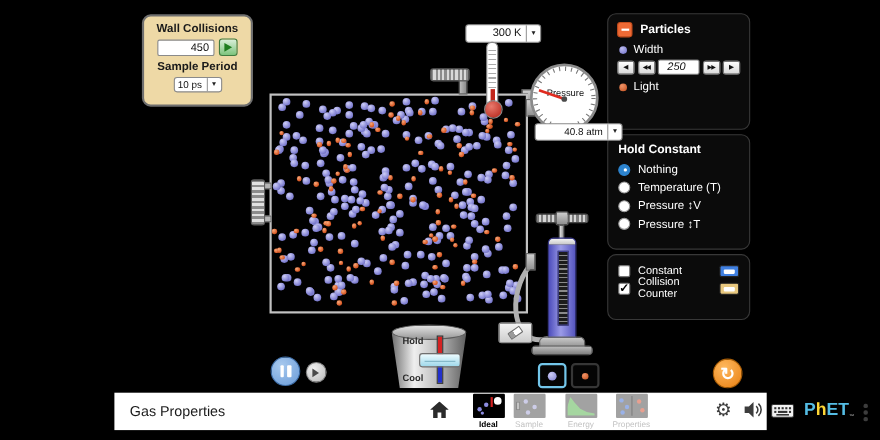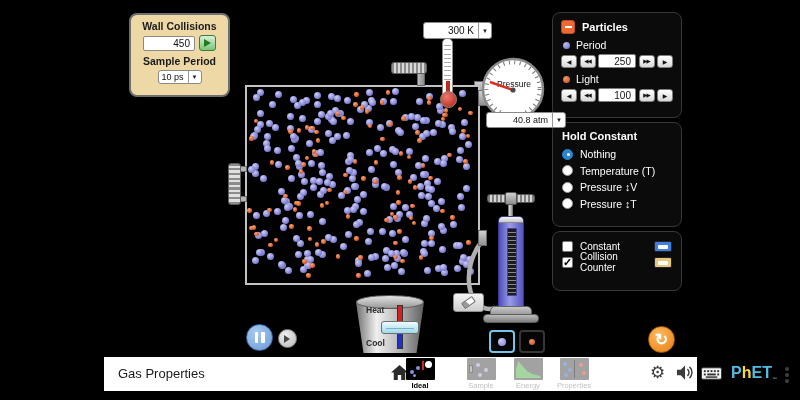--- a/index.html
+++ b/index.html
@@ -90,21 +90,21 @@
   .collapse-btn .minus{width:7px;height:2px;background:#fff;}
   .ph-title{font-size:11px;font-weight:bold;color:#fff;}
   .species-row{display:flex;align-items:center;gap:6px;margin-top:5px;margin-left:2px;}
   .bullet{width:7px;height:7px;border-radius:50%;}
   .bullet-heavy{background:radial-gradient(circle at 35% 30%,#bdbdf0,#6d6dc8);}
   .bullet-light{background:radial-gradient(circle at 35% 30%,#f09468,#c24f1d);}
   .species-label{font-size:10.5px;color:#fff;}
   .spinner-row{display:flex;align-items:center;justify-content:space-between;margin-top:3px;}
   .spin-btn{width:16px;height:13px;background:linear-gradient(#fff,#d9d9d9);border:1px solid #7f7f7f;border-radius:3px;font-size:6px;color:#111;display:flex;align-items:center;justify-content:center;padding:0;cursor:pointer;}
   .spin-btn.fast{letter-spacing:-1px;font-size:5.5px;}
-  .spin-value{width:38px;height:14px;background:#fff;border:1px solid #7f7f7f;border-radius:2px;font-size:10px;color:#111;text-align:right;padding:1px 4px 0 0;}
+  .spin-value{width:38px;height:14px;background:#fff;border:1px solid #7f7f7f;border-radius:2px;font-size:10px;color:#111;text-align:center;padding:1px 4px 0 0;font-style:italic;}
 
   .hold-panel{left:552px;top:122px;width:130px;height:105px;padding:7px 9px;}
   .hold-title{font-size:11px;font-weight:bold;margin-bottom:4px;}
   .radio-row{display:flex;align-items:center;gap:7px;height:16.5px;cursor:pointer;}
   .radio{width:11px;height:11px;border-radius:50%;background:#fff;border:1px solid #9a9a9a;position:relative;flex:none;}
   .radio.selected{background:#2d84cf;border-color:#2d84cf;}
   .radio.selected::after{content:"";position:absolute;left:3.5px;top:3.5px;width:3px;height:3px;border-radius:50%;background:#fff;}
   .radio-label{font-size:10.5px;color:#fff;}
 
   .tools-panel{left:552px;top:231px;width:130px;height:60px;padding:6px 9px;}
@@ -117,21 +117,21 @@
   .tool-chip{width:18px;height:11px;border-radius:2px;border:1px solid #222;position:relative;}
   .chip-stopwatch{background:#3f7fe0;}
   .chip-cc{background:#e8c87f;}
   .tool-chip::after{content:"";position:absolute;left:3px;top:3px;width:10px;height:4px;background:#fff;border-radius:1px;}
 
   
   .navbar{position:absolute;left:104px;top:357px;width:593px;height:34px;background:#fff;z-index:10;}
   .nav-title{position:absolute;left:14px;top:9px;font-size:13px;color:#1a1a1a;}
   .home-btn{position:absolute;left:286px;top:8px;width:18px;height:18px;background:none;border:none;padding:0;cursor:pointer;}
   .tab{position:absolute;top:1px;width:40px;display:flex;flex-direction:column;align-items:center;cursor:pointer;}
-  .tab-ideal{left:296px;} .tab-explore{left:357px;} .tab-energy{left:404px;} .tab-diffusion{left:450px;}
+  .tab-ideal{left:320px;} .tab-explore{left:357px;} .tab-energy{left:404px;} .tab-diffusion{left:450px;}
   .tab-icon{width:29px;height:22px;position:relative;border-radius:1px;overflow:hidden;}
   .tab-label{font-size:7.5px;color:#c2c2c2;margin-top:1px;}
   .tab.selected .tab-label{color:#000;font-weight:bold;}
   .icon-ideal{background:#000;}
   .icon-ideal .d1{position:absolute;left:4px;top:12px;width:4px;height:4px;border-radius:50%;background:#8c8ce0;}
   .icon-ideal .d2{position:absolute;left:10px;top:8px;width:4px;height:4px;border-radius:50%;background:#8c8ce0;}
   .icon-ideal .d3{position:absolute;left:7px;top:16px;width:3px;height:3px;border-radius:50%;background:#8c8ce0;}
   .icon-ideal .therm{position:absolute;left:16px;top:3px;width:2px;height:9px;background:#d42222;}
   .icon-ideal .ball{position:absolute;right:3px;top:3px;width:7px;height:7px;border-radius:50%;background:#fff;}
   .tab:not(.selected) .tab-icon{background:#a2a2a2;}
@@ -567,21 +567,21 @@
   <div class="pump-shaft"></div>
   <div class="pump-body">
     <div class="pump-cap"></div>
     <div class="pump-window"></div>
   </div>
   <div class="pump-base1"></div>
   <div class="pump-base2"></div>
 
   <div class="bucket-body"></div>
   <div class="bucket-top"></div>
-  <div class="heater-label lbl-heat">Heat</div>
+  <div class="heater-label lbl-heat">Hold</div>
   <div class="heater-label lbl-cool">Cool</div>
   <div class="heater-track"></div>
   <div class="heater-handle"></div>
 
   <button class="erase-btn">
       <span class="eraser"></span>
     </button>
   <button class="play-btn">
     <span class="bar"></span>
       <span class="bar"></span>
@@ -602,39 +602,32 @@
 
   <div class="panel particles-panel">
     <div class="ph-header">
       <button class="collapse-btn">
           <span class="minus"></span>
         </button>
       <span class="ph-title">Particles</span>
     </div>
     <div class="species-row">
       <span class="bullet bullet-heavy"></span>
-      <span class="species-label">Period</span>
+      <span class="species-label">Width</span>
     </div>
     <div class="spinner-row">
       <button class="spin-btn">◀</button>
       <button class="spin-btn fast">◀◀</button>
       <div class="spin-value">250</div>
       <button class="spin-btn fast">▶▶</button>
       <button class="spin-btn">▶</button>
     </div>
     <div class="species-row">
       <span class="bullet bullet-light"></span>
       <span class="species-label">Light</span>
-    </div>
-    <div class="spinner-row">
-      <button class="spin-btn">◀</button>
-      <button class="spin-btn fast">◀◀</button>
-      <div class="spin-value">100</div>
-      <button class="spin-btn fast">▶▶</button>
-      <button class="spin-btn">▶</button>
     </div>
   </div>
 
   <div class="panel hold-panel">
     <div class="hold-title">Hold Constant</div>
     <div class="radio-row">
       <span class="radio selected"></span>
       <span class="radio-label">Nothing</span>
     </div>
     <div class="radio-row">

